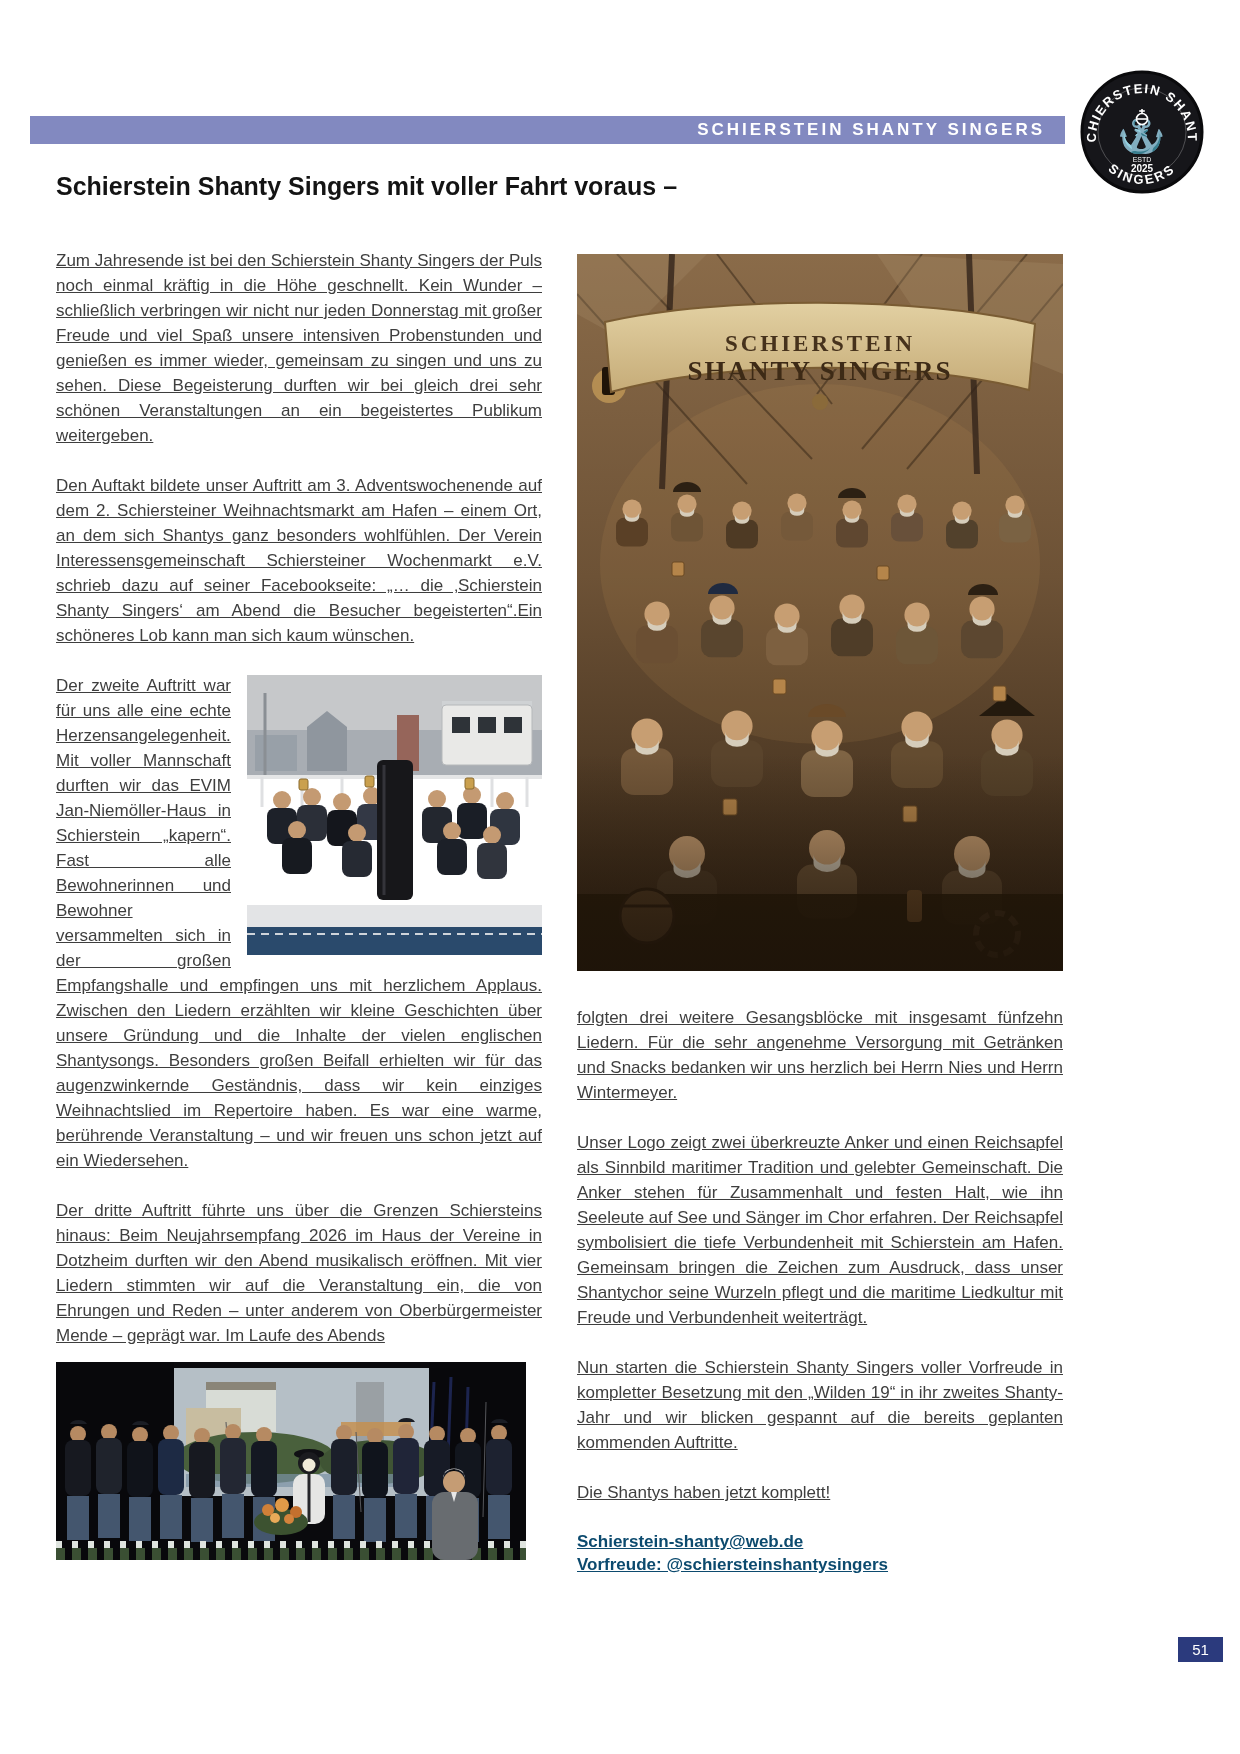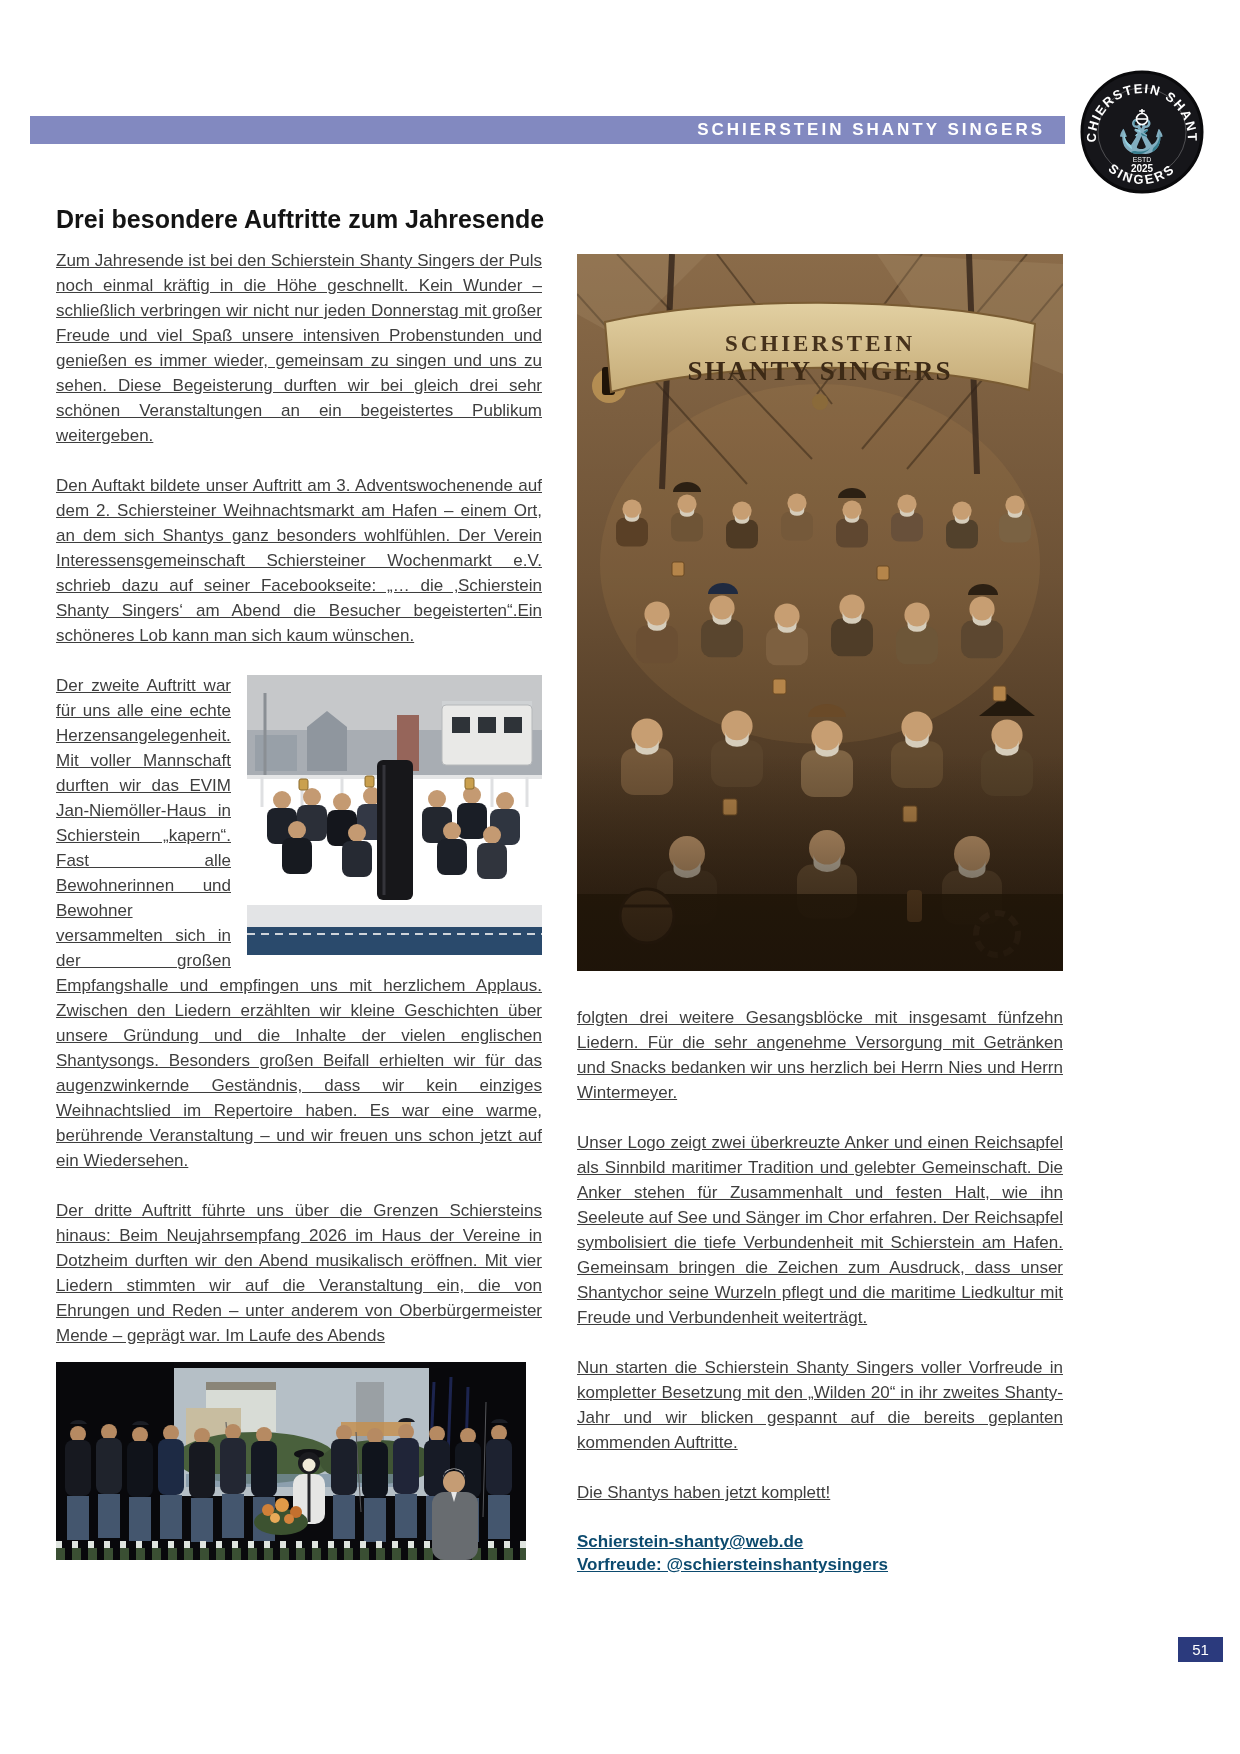--- a/index.html
+++ b/index.html
@@ -70,22 +70,21 @@
         <line x1="-5.5" y1="-13" x2="5.5" y2="-13"></line>
         <line x1="0" y1="-18.5" x2="0" y2="-23"></line>
         <line x1="-2.8" y1="-21" x2="2.8" y2="-21"></line>
       </g>
       <text y="30" font-size="7" text-anchor="middle" fill="#ffffff" font-family="Liberation Sans, sans-serif">ESTD</text>
       <text y="40" font-size="10" font-weight="bold" text-anchor="middle" fill="#ffffff" font-family="Liberation Sans, sans-serif">2025</text>
     </svg>
   </div>
 
   <h1 class="headline" style="margin:0;">
-    <br>
-    <span>Drei besondere Auftritte zum Jahresende</span>
+    <span>Schierstein Shanty Singers mit voller Fahrt voraus –</span><br>
   </h1>
 
   <div class="col col-left">
     <p>Zum Jahresende ist bei den Schierstein Shanty Singers der Puls noch einmal kräftig in die Höhe geschnellt. Kein Wunder – schließlich verbringen wir nicht nur jeden Donnerstag mit großer Freude und viel Spaß unsere intensiven Probenstunden und genießen es immer wieder, gemeinsam zu singen und uns zu sehen. Diese Begeisterung durften wir bei gleich drei sehr schönen Veranstaltungen an ein begeistertes Publikum weitergeben.</p>
     <p>Den Auftakt bildete unser Auftritt am 3. Adventswochenende auf dem 2. Schiersteiner Weihnachtsmarkt am Hafen – einem Ort, an dem sich Shantys ganz besonders wohlfühlen. Der Verein Interessensgemeinschaft Schiersteiner Wochenmarkt e.V. schrieb dazu auf seiner Facebookseite: „… die ‚Schierstein Shanty Singers‘ am Abend die Besucher begeisterten“.Ein schöneres Lob kann man sich kaum wünschen.</p>
     <p>
       <span class="boat-img">
         <svg width="295" height="280" viewBox="0 0 295 280">
           <rect width="295" height="95" fill="#c6c8ca"></rect>
           <rect y="55" width="295" height="45" fill="#a8adb3"></rect>
@@ -348,21 +347,21 @@
         <rect y="640" width="486" height="77" fill="#241808" opacity="0.9"></rect>
         <circle cx="70" cy="662" r="27" fill="#503a22" stroke="#2a1c0e" stroke-width="3"></circle>
         <line x1="46" y1="652" x2="94" y2="652" stroke="#2a1c0e" stroke-width="3"></line>
         <circle cx="420" cy="680" r="21" fill="none" stroke="#3a2a18" stroke-width="6" stroke-dasharray="10 6"></circle>
         <rect x="330" y="636" width="15" height="32" rx="4" fill="#6a4a28"></rect>
         <rect y="500" width="486" height="217" fill="url(#vg)"></rect>
       </svg>
     </div>
     <p>folgten drei weitere Gesangsblöcke mit insgesamt fünfzehn Liedern. Für die sehr angenehme Versorgung mit Getränken und Snacks bedanken wir uns herzlich bei Herrn Nies und Herrn Wintermeyer.</p>
     <p>Unser Logo zeigt zwei überkreuzte Anker und einen Reichsapfel als Sinnbild maritimer Tradition und gelebter Gemeinschaft. Die Anker stehen für Zusammenhalt und festen Halt, wie ihn Seeleute auf See und Sänger im Chor erfahren. Der Reichsapfel symbolisiert die tiefe Verbundenheit mit Schierstein am Hafen. Gemeinsam bringen die Zeichen zum Ausdruck, dass unser Shantychor seine Wurzeln pflegt und die maritime Liedkultur mit Freude und Verbundenheit weiterträgt.</p>
-    <p>Nun starten die Schierstein Shanty Singers voller Vorfreude in kompletter Besetzung mit den „Wilden 20“ in ihr zweites Shanty-Jahr und wir blicken gespannt auf die bereits geplanten kommenden Auftritte.</p>
+    <p>Nun starten die Schierstein Shanty Singers voller Vorfreude in kompletter Besetzung mit den „Wilden 19“ in ihr zweites Shanty-Jahr und wir blicken gespannt auf die bereits geplanten kommenden Auftritte.</p>
     <p>Die Shantys haben jetzt komplett!</p>
     <p class="contact">
       <span>Schierstein-shanty@web.de</span><br>
       <span>Vorfreude: @schiersteinshantysingers</span>
     </p>
   </div>
 
   <div class="pagenum">
     <span>51</span>
   </div>

